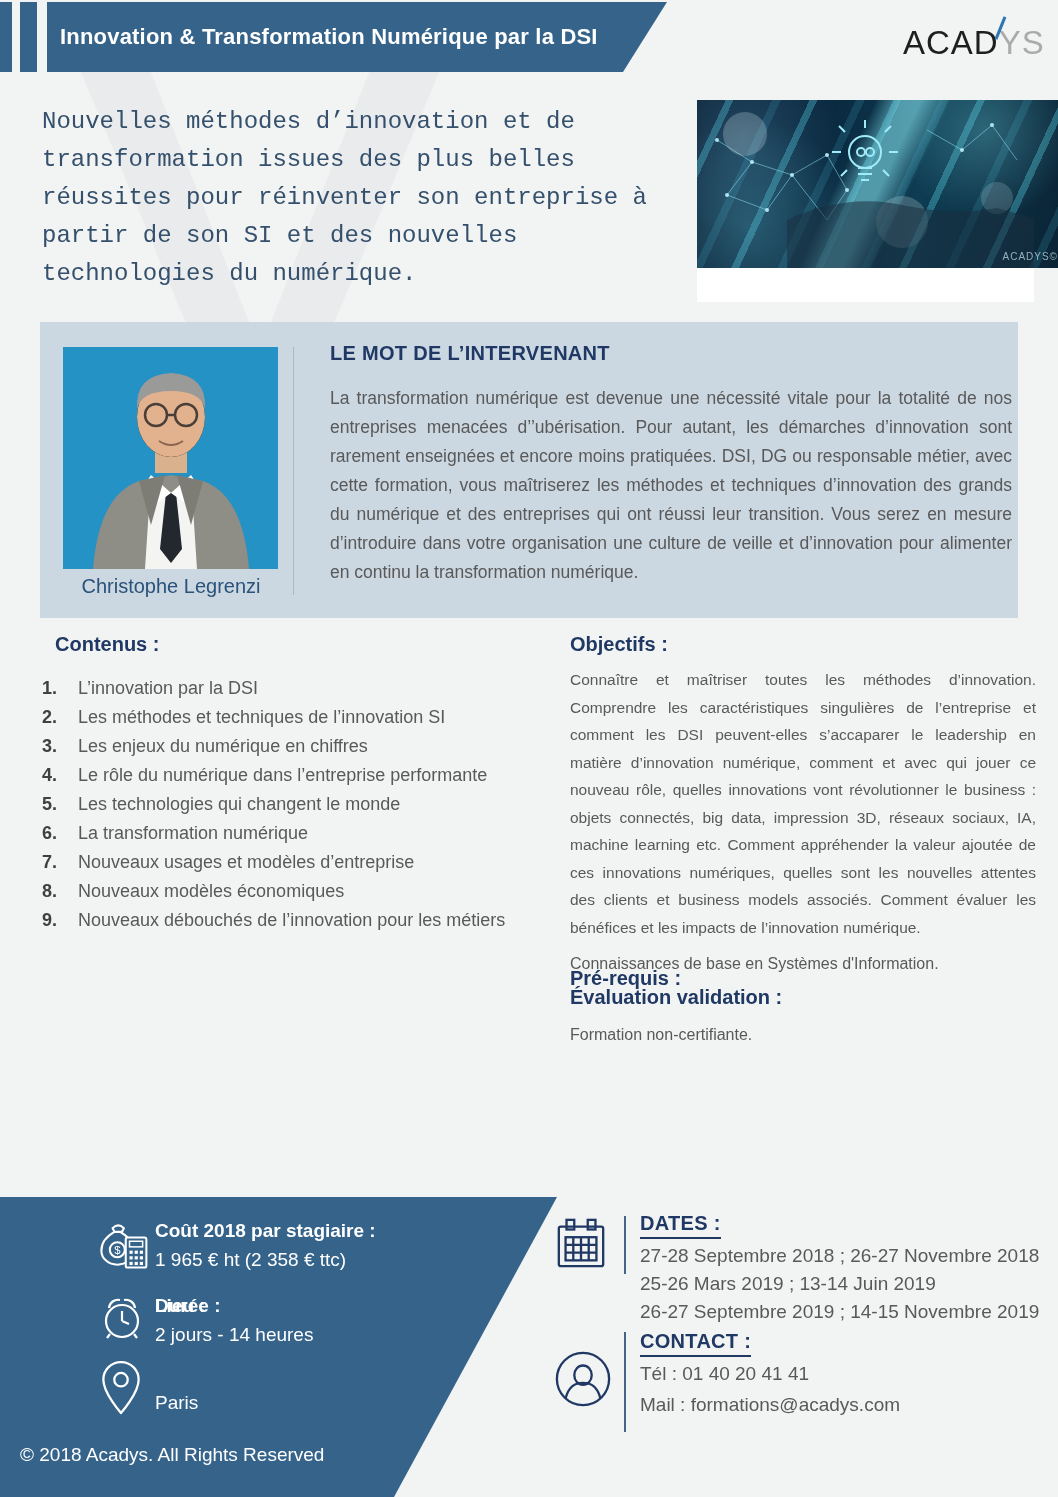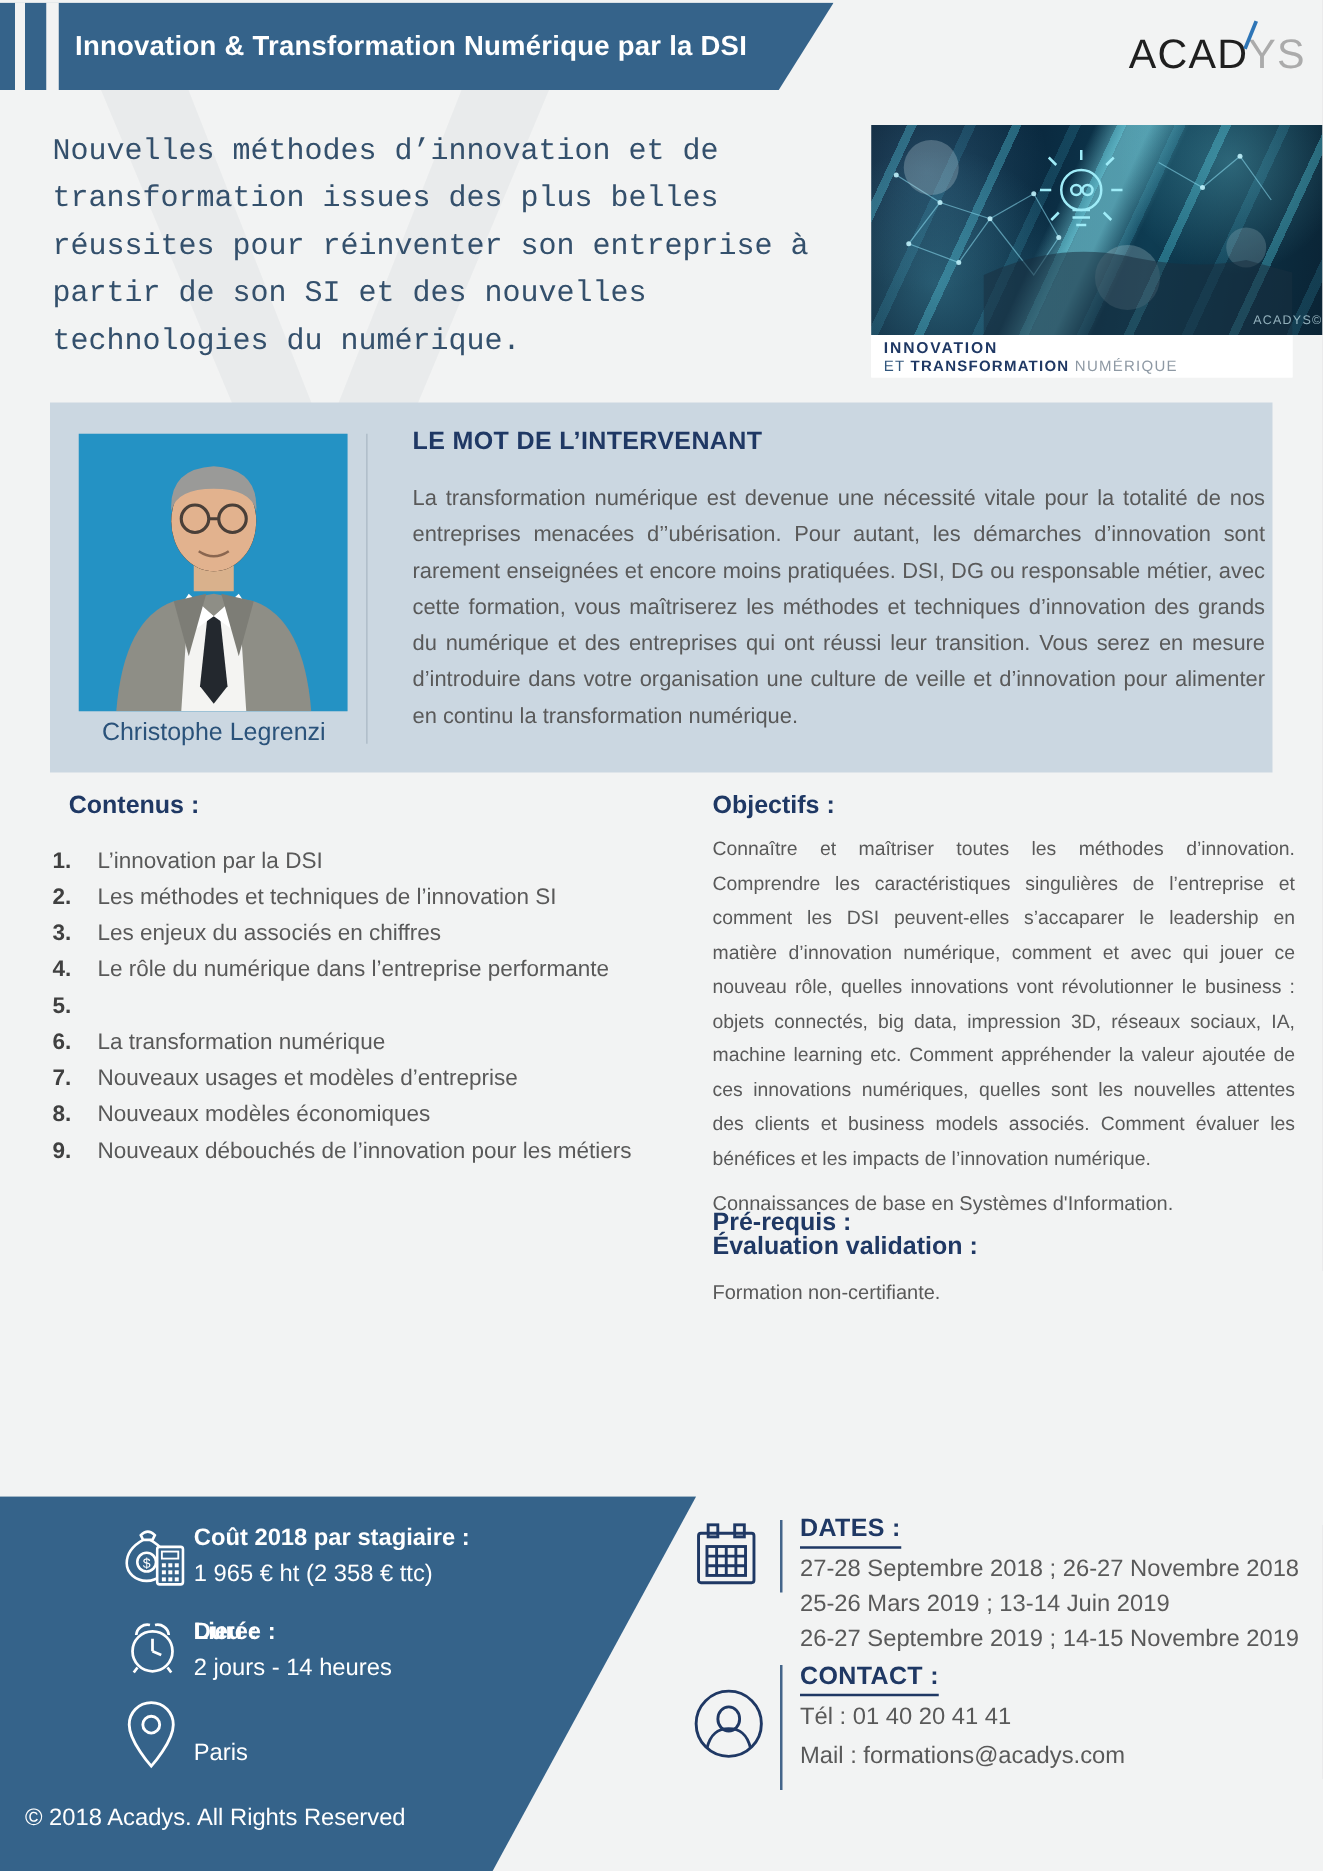--- a/index.html
+++ b/index.html
@@ -154,24 +154,20 @@
           <path d="M161 68 h14 M161 74 h14 M164 80 h8"></path>
           <path d="M168 28 v-8 M148 32 l-6 -6 M188 32 l6 -6 M144 52 h-9 M192 52 h9 M150 70 l-6 6 M186 70 l6 6"></path>
           <circle cx="164" cy="52" r="4"></circle>
             <circle cx="173" cy="52" r="4"></circle>
         </g>
 
         <path d="M90 120 q60 -28 120 -14 q50 10 90 2 l37 10 v50 h-247 z" fill="rgba(25,48,64,.55)"></path>
       </svg>
       <div class="hero-brand">ACADYS©</div>
     </div>
-    <div class="hero-caption">
-      <div class="cap1">INNOVATION</div>
-      <div class="cap2"><span class="et">ET </span><span class="tr">TRANSFORMATION</span><span class="num"> NUMÉRIQUE</span></div>
-    </div>
   </div>
 
   <div class="interv">
     <div class="interv-photo">
       <svg width="215" height="222" viewBox="0 0 215 222">
         <rect width="215" height="222" fill="#2492C4"></rect>
 
         <rect x="92" y="96" width="32" height="30" fill="#d9b18c"></rect>
 
         <path d="M30 222 q6 -74 46 -88 l32 -6 32 6 q40 14 46 88 z" fill="#8e8e86"></path>
@@ -211,28 +207,29 @@
     <div class="c-item">
         <span class="c-num">1.</span>
         <span class="c-txt">L’innovation par la DSI</span>
       </div>
     <div class="c-item">
         <span class="c-num">2.</span>
         <span class="c-txt">Les méthodes et techniques de l’innovation SI</span>
       </div>
     <div class="c-item">
         <span class="c-num">3.</span>
-        <span class="c-txt">Les enjeux du associés en chiffres</span>
+        <span class="c-txt">Les enjeux du numérique en chiffres</span>
       </div>
     <div class="c-item">
         <span class="c-num">4.</span>
         <span class="c-txt">Le rôle du numérique dans l’entreprise performante</span>
       </div>
     <div class="c-item">
         <span class="c-num">5.</span>
+        <span class="c-txt">Les technologies qui changent le monde</span>
       </div>
     <div class="c-item">
         <span class="c-num">6.</span>
         <span class="c-txt">La transformation numérique</span>
       </div>
     <div class="c-item">
         <span class="c-num">7.</span>
         <span class="c-txt">Nouveaux usages et modèles d’entreprise</span>
       </div>
     <div class="c-item">

